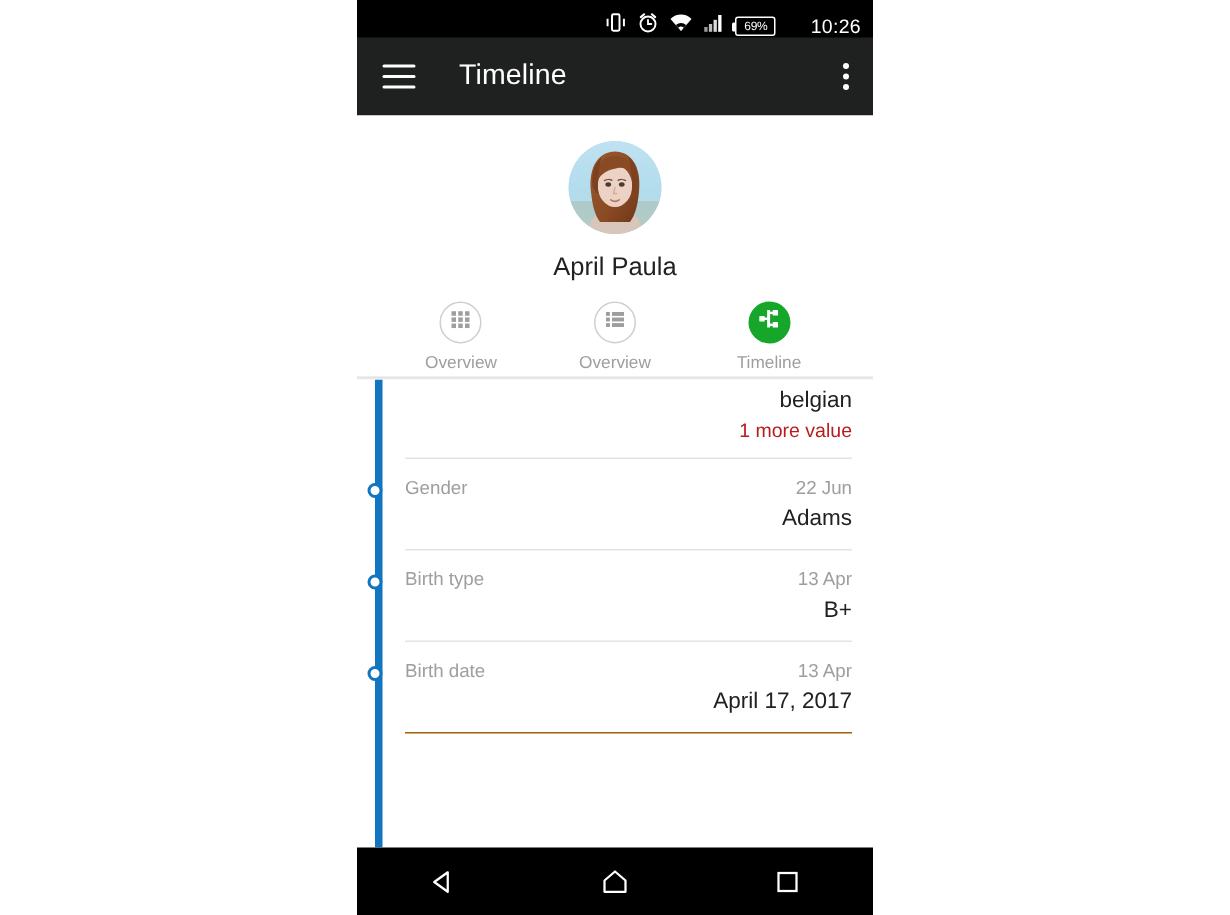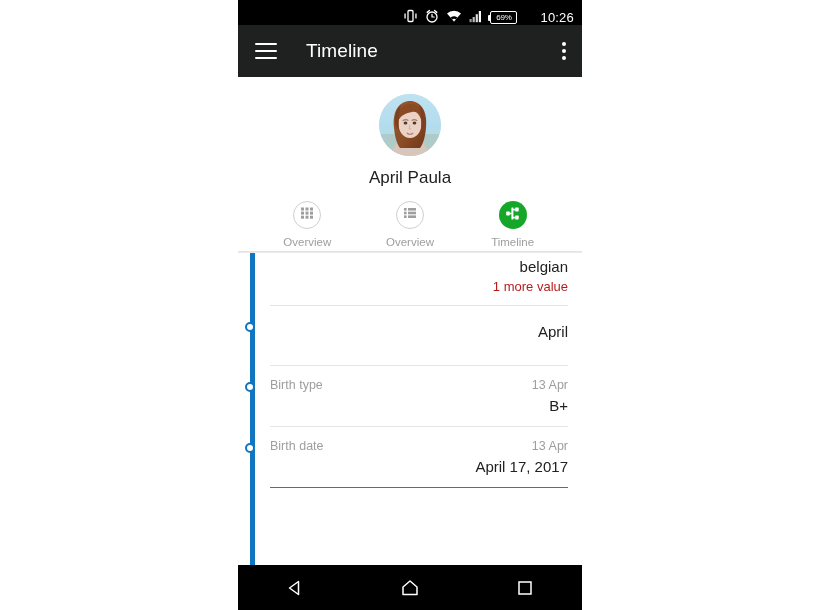--- a/index.html
+++ b/index.html
@@ -497,21 +497,25 @@
       <div class="entry partial">
         <div class="entry-inner">
           <div class="entry-value">belgian</div>
           <div class="entry-more">1 more value</div>
         </div>
       </div>
 
       <div class="entry">
         <div class="entry-inner">
           <div class="node"></div>
-          <div class="entry-value">April</div>
+          <div class="entry-row">
+            <span class="entry-label">Gender</span>
+            <span class="entry-date">22 Jun</span>
+          </div>
+          <div class="entry-value">Adams</div>
         </div>
       </div>
 
       <div class="entry">
         <div class="entry-inner">
           <div class="node"></div>
           <div class="entry-row">
             <span class="entry-label">Birth type</span>
             <span class="entry-date">13 Apr</span>
           </div>

